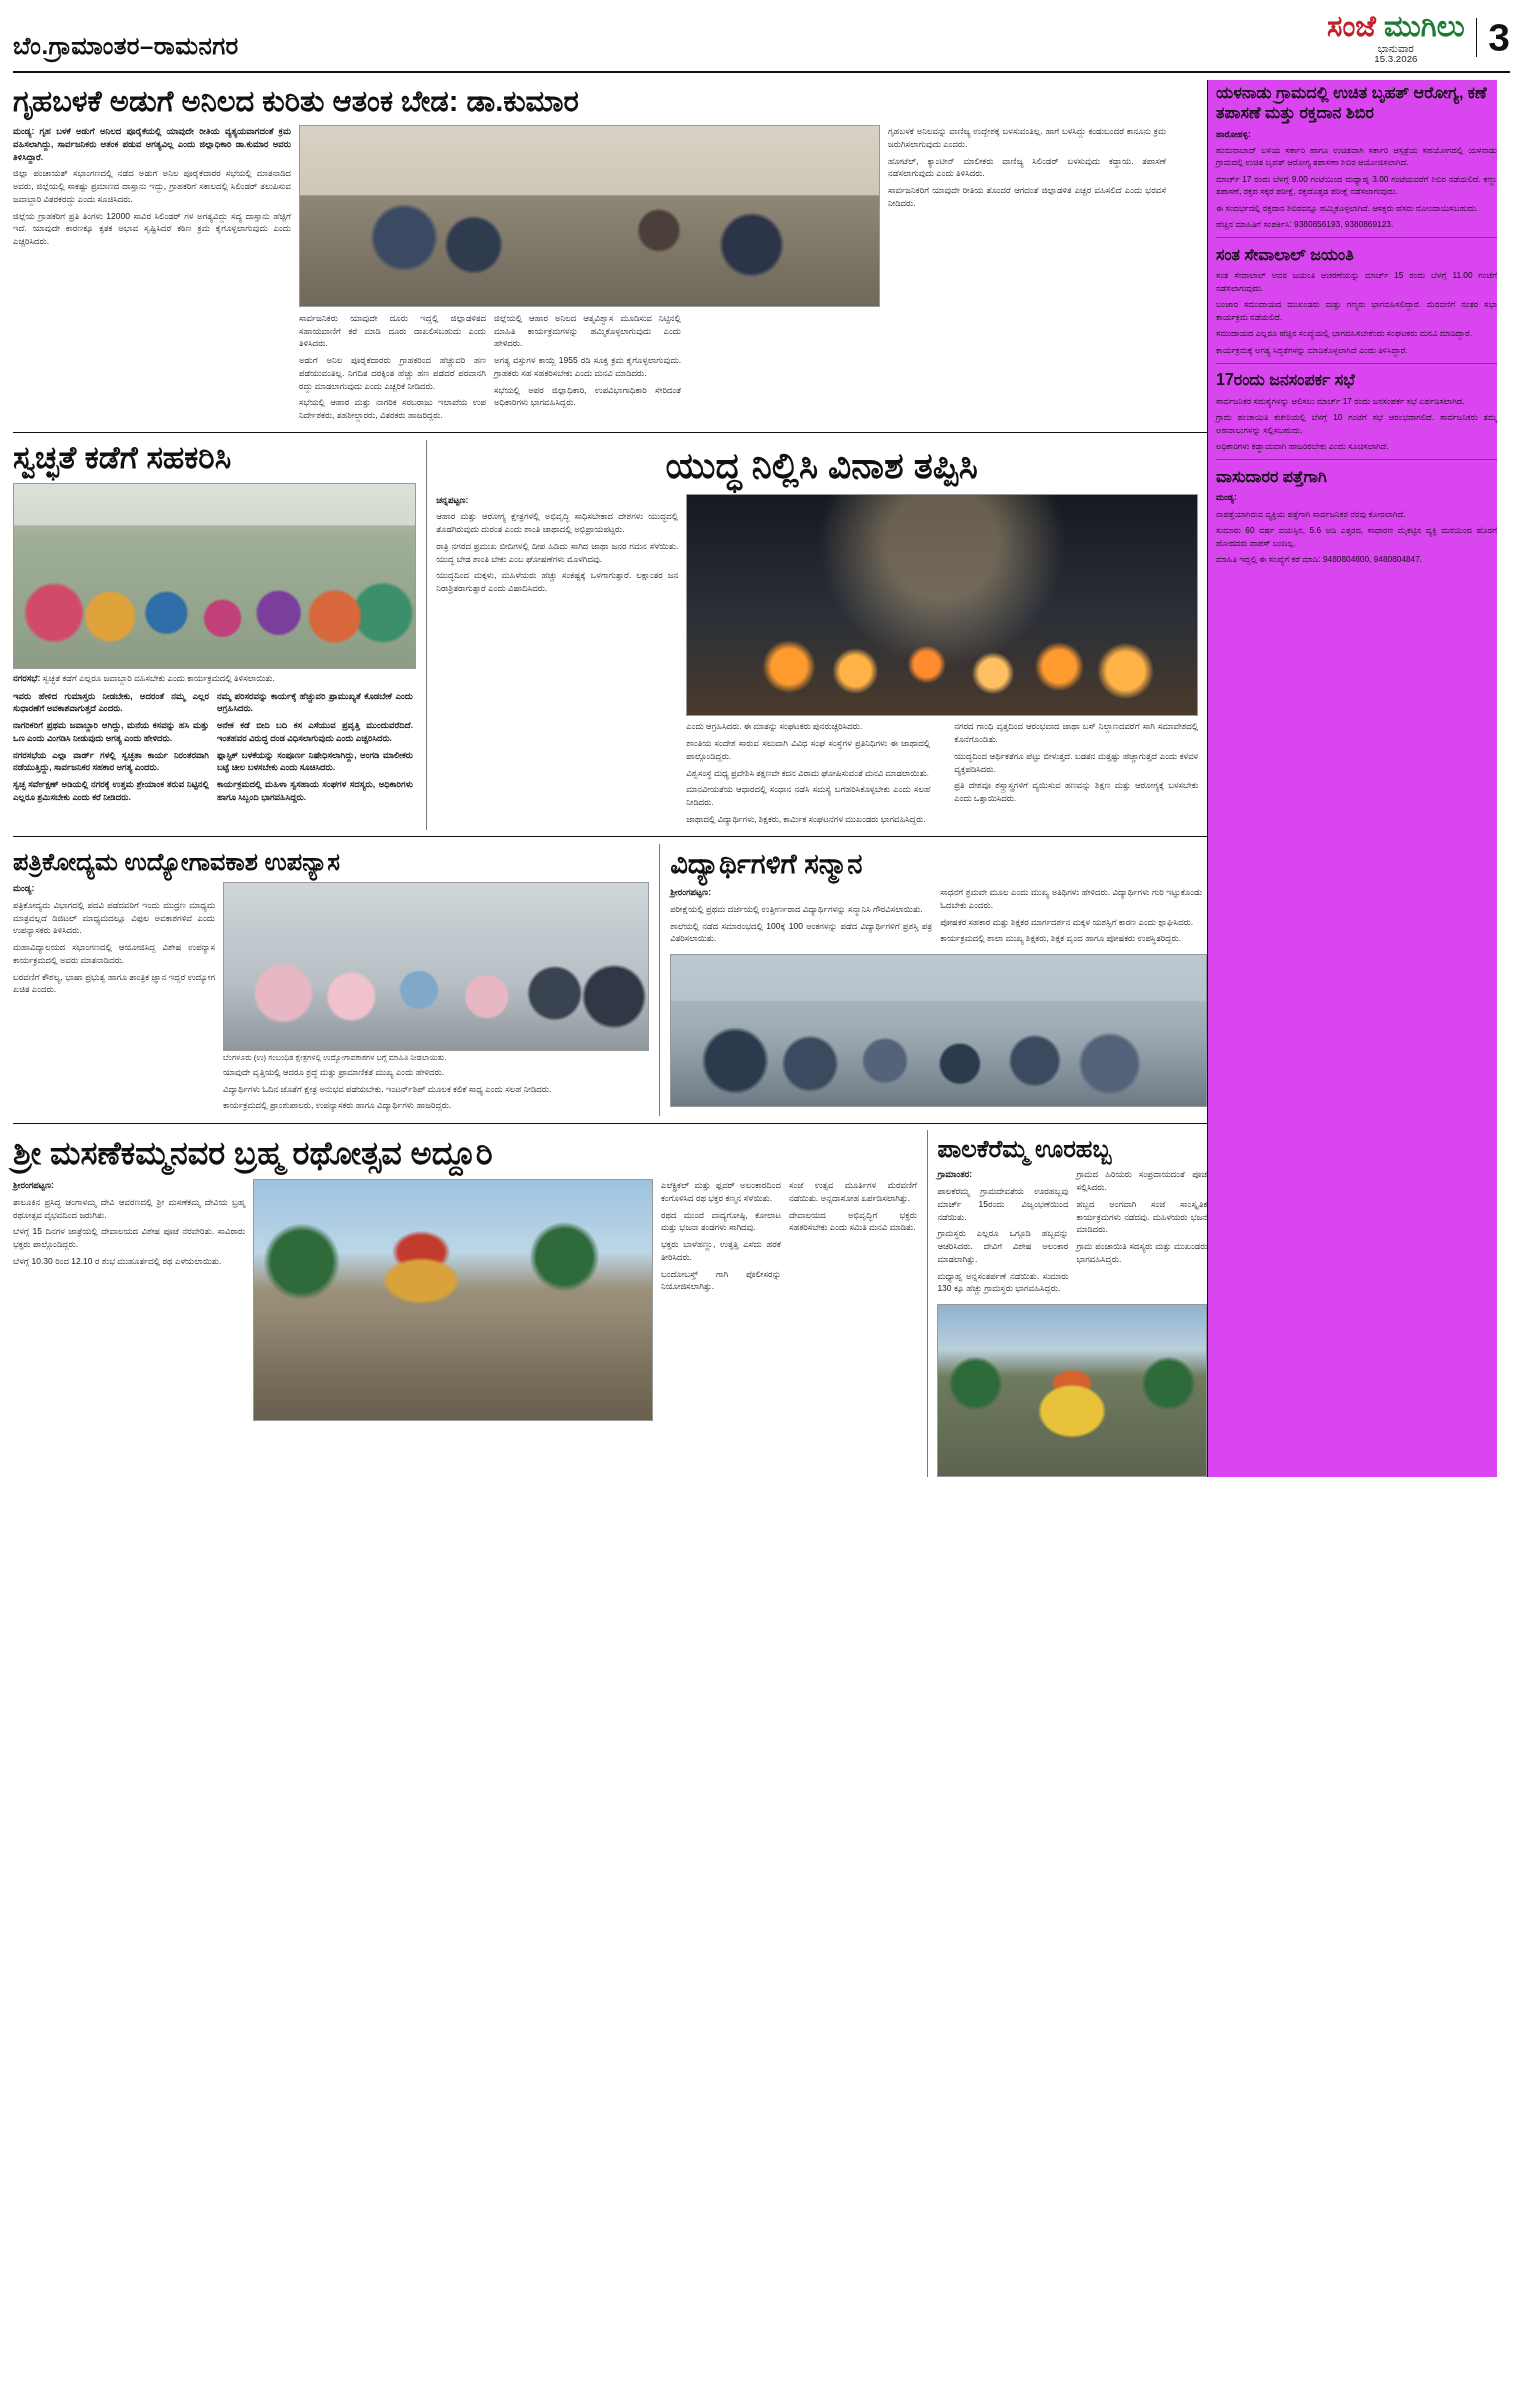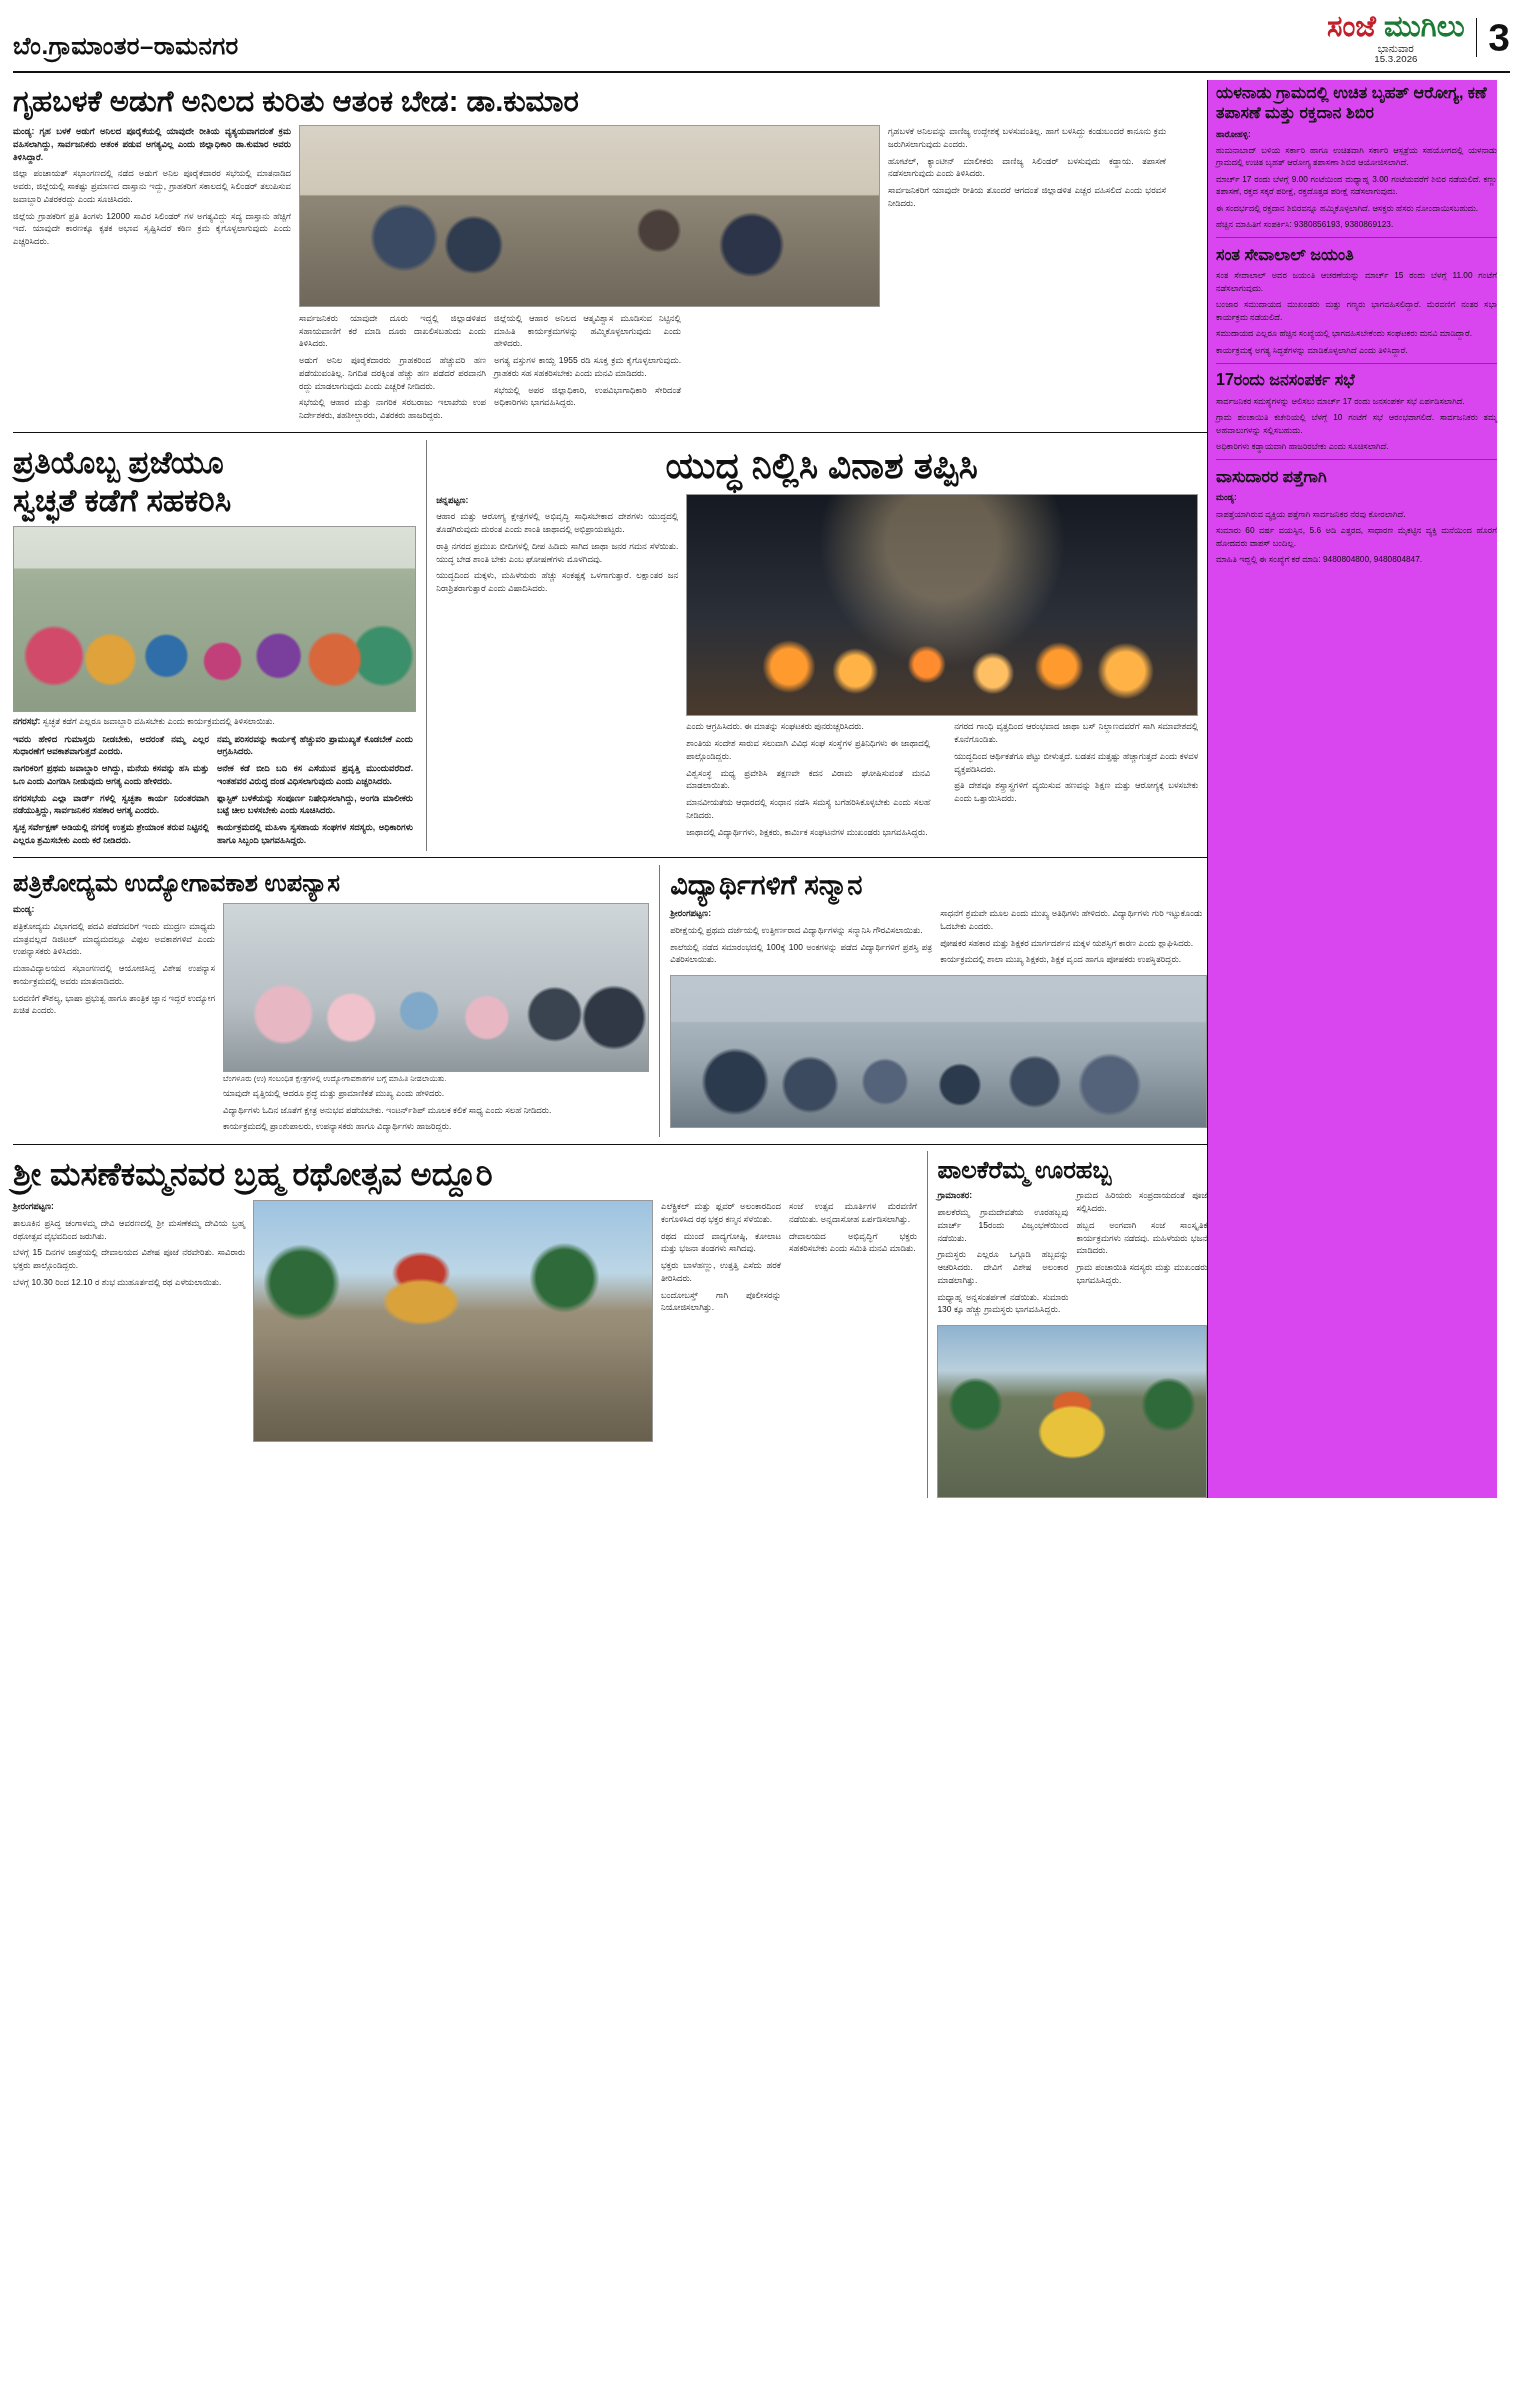--- a/index.html
+++ b/index.html
@@ -187,21 +187,20 @@
             <p>ಸಾರ್ವಜನಿಕರಿಗೆ ಯಾವುದೇ ರೀತಿಯ ತೊಂದರೆ ಆಗದಂತೆ ಜಿಲ್ಲಾಡಳಿತ ಎಚ್ಚರ ವಹಿಸಲಿದೆ ಎಂದು ಭರವಸೆ ನೀಡಿದರು.</p>
           </div>
         </div>
       </div>
 
       <div class="rule-h"></div>
 
       <div style="display:flex; gap:9.7px;">
 
         <div style="width:403px;">
-          <h1 class="hl" style="font-size:31px;margin-bottom:1.6px;">ಪ್ರತಿಯೊಬ್ಬ ಪ್ರಜೆಯೂ</h1>
           <h1 class="hl" style="font-size:31px;margin-top:0;">ಸ್ವಚ್ಛತೆ ಕಡೆಗೆ ಸಹಕರಿಸಿ</h1>
           <div class="photo ph-women" style="height:186px;margin-top:3.2px;"></div>
           <div class="tcol" style="margin-top:3.2px;">
             <span class="bylabel">ನಗರಸಭೆ:</span>
             <span>ಸ್ವಚ್ಛತೆ ಕಡೆಗೆ ಎಲ್ಲರೂ ಜವಾಬ್ದಾರಿ ವಹಿಸಬೇಕು ಎಂದು ಕಾರ್ಯಕ್ರಮದಲ್ಲಿ ತಿಳಿಸಲಾಯಿತು.</span>
           </div>
           <div class="cols" style="margin-top:4.8px;font-weight:bold;">
             <div class="tcol" style="width:196px;">
               <p>ಇವರು ಹೇಳಿದ ಗುಮಾಸ್ತರು ನೀಡಬೇಕು, ಅದರಂತೆ ನಮ್ಮ ಎಲ್ಲರ ಸುಧಾರಣೆಗೆ ಅವಕಾಶವಾಗುತ್ತದೆ ಎಂದರು.</p>
               <p>ನಾಗರಿಕರಿಗೆ ಪ್ರಥಮ ಜವಾಬ್ದಾರಿ ಆಗಿದ್ದು, ಮನೆಯ ಕಸವನ್ನು ಹಸಿ ಮತ್ತು ಒಣ ಎಂದು ವಿಂಗಡಿಸಿ ನೀಡುವುದು ಅಗತ್ಯ ಎಂದು ಹೇಳಿದರು.</p>
@@ -223,21 +222,21 @@
           <h1 class="hl big hl-center">ಯುದ್ಧ ನಿಲ್ಲಿಸಿ ವಿನಾಶ ತಪ್ಪಿಸಿ</h1>
           <div class="cols" style="align-items:flex-start;">
             <div class="tcol" style="width:242px;">
               <p><span class="bylabel">ಚನ್ನಪಟ್ಟಣ:</span></p>
               <p>ಆಹಾರ ಮತ್ತು ಆರೋಗ್ಯ ಕ್ಷೇತ್ರಗಳಲ್ಲಿ ಅಭಿವೃದ್ಧಿ ಸಾಧಿಸಬೇಕಾದ ದೇಶಗಳು ಯುದ್ಧದಲ್ಲಿ ತೊಡಗಿರುವುದು ದುರಂತ ಎಂದು ಶಾಂತಿ ಜಾಥಾದಲ್ಲಿ ಅಭಿಪ್ರಾಯಪಟ್ಟರು.</p>
               <p>ರಾತ್ರಿ ನಗರದ ಪ್ರಮುಖ ಬೀದಿಗಳಲ್ಲಿ ದೀಪ ಹಿಡಿದು ಸಾಗಿದ ಜಾಥಾ ಜನರ ಗಮನ ಸೆಳೆಯಿತು. ಯುದ್ಧ ಬೇಡ ಶಾಂತಿ ಬೇಕು ಎಂಬ ಘೋಷಣೆಗಳು ಮೊಳಗಿದವು.</p>
               <p>ಯುದ್ಧದಿಂದ ಮಕ್ಕಳು, ಮಹಿಳೆಯರು ಹೆಚ್ಚು ಸಂಕಷ್ಟಕ್ಕೆ ಒಳಗಾಗುತ್ತಾರೆ. ಲಕ್ಷಾಂತರ ಜನ ನಿರಾಶ್ರಿತರಾಗುತ್ತಾರೆ ಎಂದು ವಿಷಾದಿಸಿದರು.</p>
             </div>
             <div style="width:512px;">
               <div class="photo ph-night" style="height:222px;"></div>
-              <div style="display:flex;gap:24px;margin-top:4.8px;">
+              <div style="display:flex;gap:24px;margin-top:4.8px;font-family:Liberation Serif, serif;">
                 <div class="tcol" style="width:250px;">
                   <p>ಎಂದು ಆಗ್ರಹಿಸಿದರು. ಈ ಮಾತನ್ನು ಸಂಘಟಕರು ಪುನರುಚ್ಚರಿಸಿದರು.</p>
                   <p>ಶಾಂತಿಯ ಸಂದೇಶ ಸಾರುವ ಸಲುವಾಗಿ ವಿವಿಧ ಸಂಘ ಸಂಸ್ಥೆಗಳ ಪ್ರತಿನಿಧಿಗಳು ಈ ಜಾಥಾದಲ್ಲಿ ಪಾಲ್ಗೊಂಡಿದ್ದರು.</p>
                   <p>ವಿಶ್ವಸಂಸ್ಥೆ ಮಧ್ಯ ಪ್ರವೇಶಿಸಿ ತಕ್ಷಣವೇ ಕದನ ವಿರಾಮ ಘೋಷಿಸುವಂತೆ ಮನವಿ ಮಾಡಲಾಯಿತು.</p>
                   <p>ಮಾನವೀಯತೆಯ ಆಧಾರದಲ್ಲಿ ಸಂಧಾನ ನಡೆಸಿ ಸಮಸ್ಯೆ ಬಗೆಹರಿಸಿಕೊಳ್ಳಬೇಕು ಎಂದು ಸಲಹೆ ನೀಡಿದರು.</p>
                   <p>ಜಾಥಾದಲ್ಲಿ ವಿದ್ಯಾರ್ಥಿಗಳು, ಶಿಕ್ಷಕರು, ಕಾರ್ಮಿಕ ಸಂಘಟನೆಗಳ ಮುಖಂಡರು ಭಾಗವಹಿಸಿದ್ದರು.</p>
                 </div>
                 <div class="tcol" style="width:250px;">
                   <p>ನಗರದ ಗಾಂಧಿ ವೃತ್ತದಿಂದ ಆರಂಭವಾದ ಜಾಥಾ ಬಸ್ ನಿಲ್ದಾಣದವರೆಗೆ ಸಾಗಿ ಸಮಾವೇಶದಲ್ಲಿ ಕೊನೆಗೊಂಡಿತು.</p>
                   <p>ಯುದ್ಧದಿಂದ ಆರ್ಥಿಕತೆಗೂ ಪೆಟ್ಟು ಬೀಳುತ್ತದೆ. ಬಡತನ ಮತ್ತಷ್ಟು ಹೆಚ್ಚಾಗುತ್ತದೆ ಎಂದು ಕಳವಳ ವ್ಯಕ್ತಪಡಿಸಿದರು.</p>

